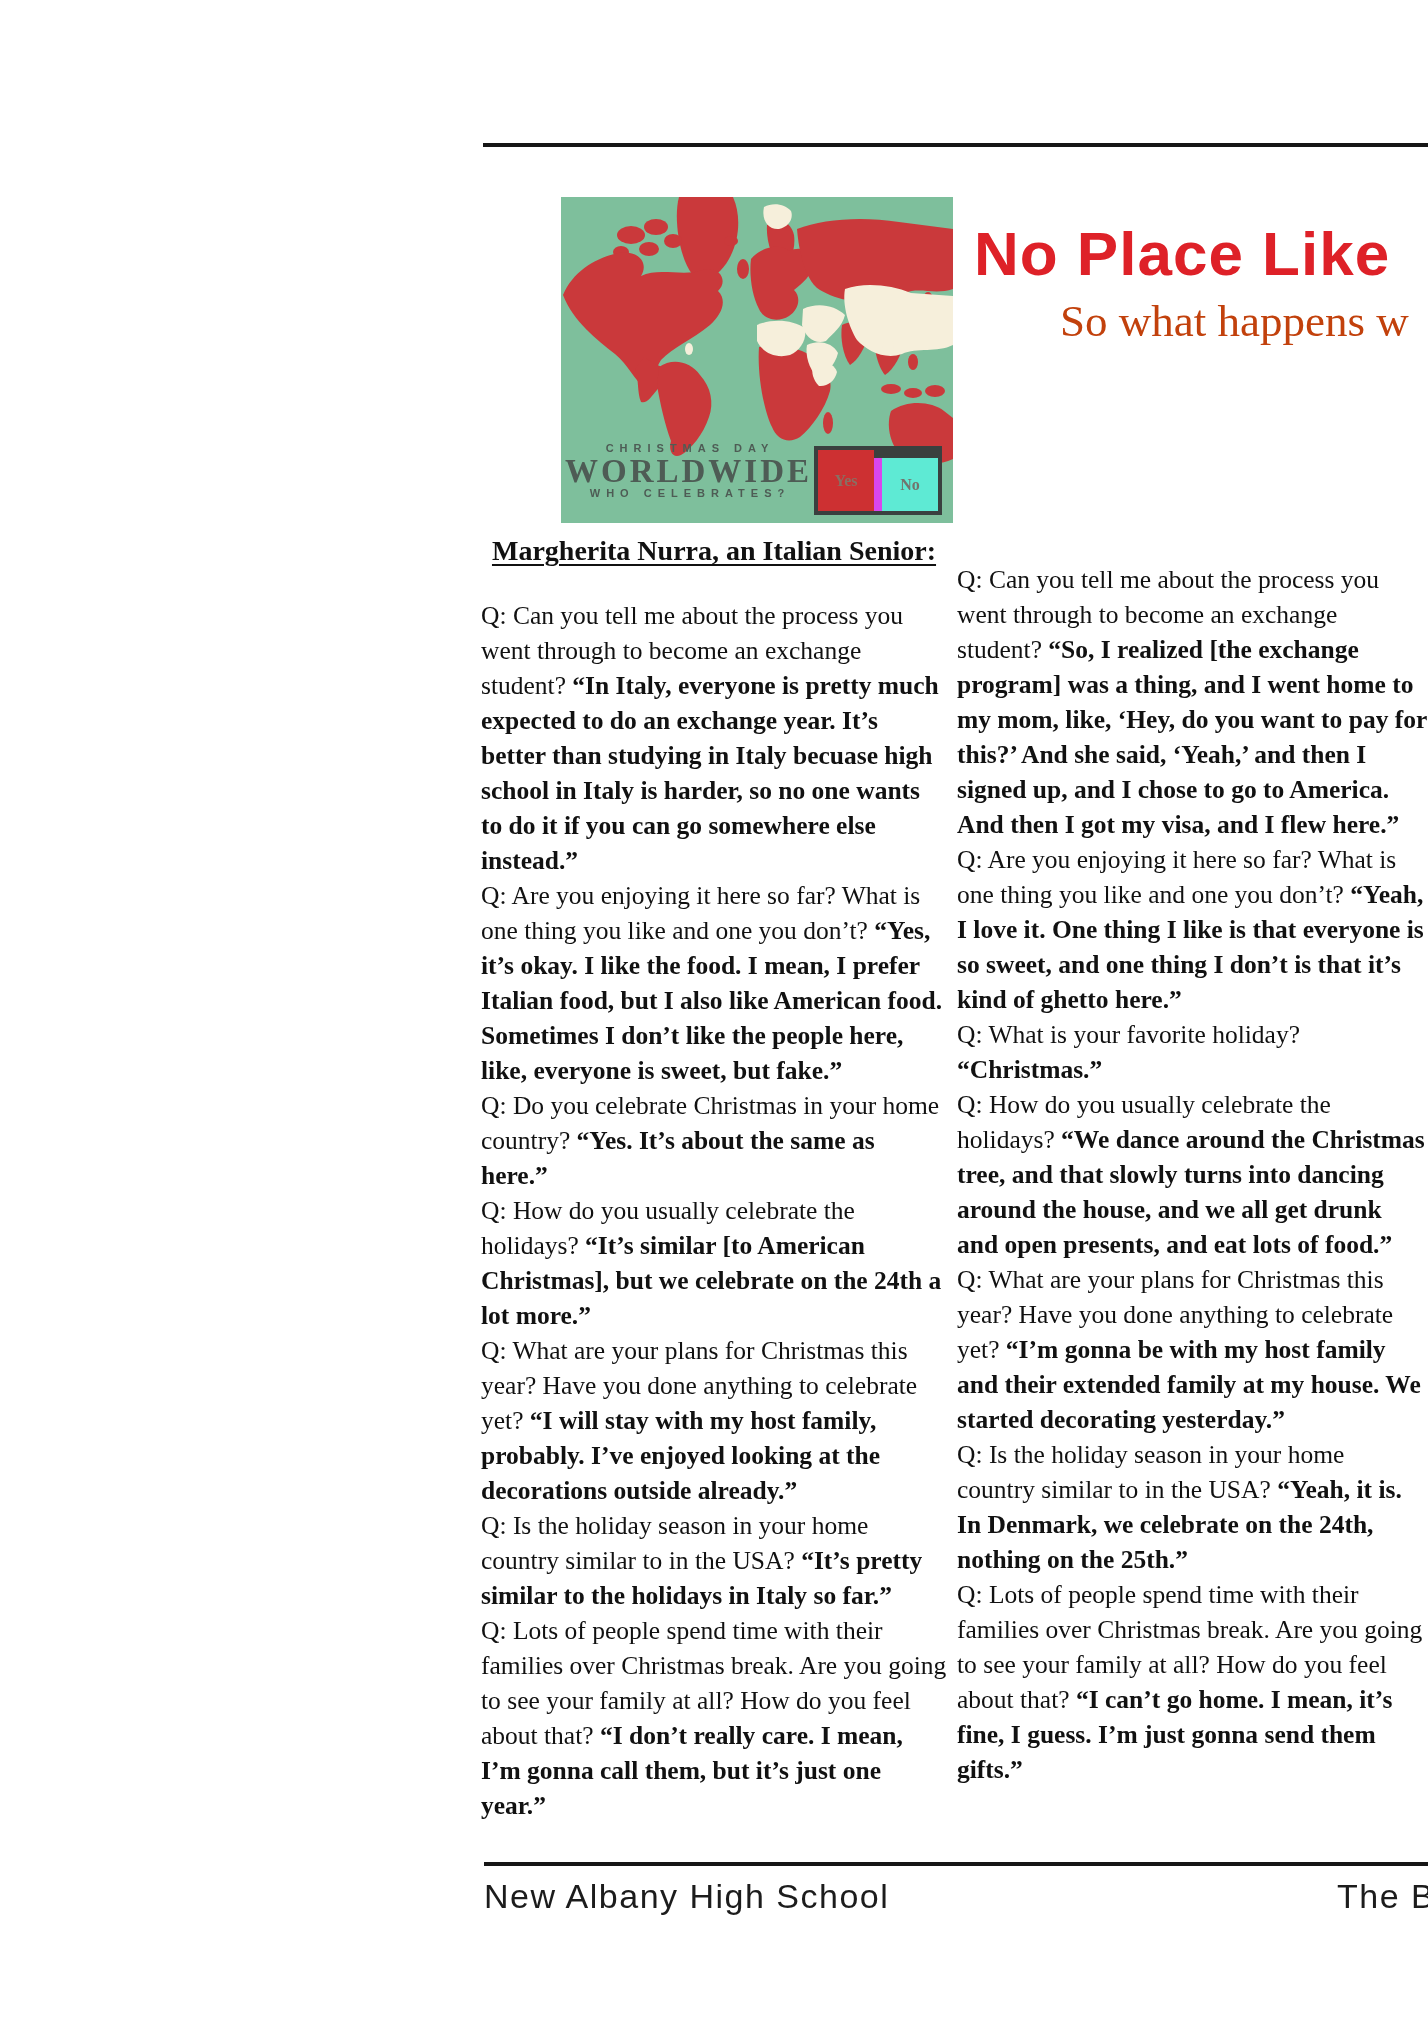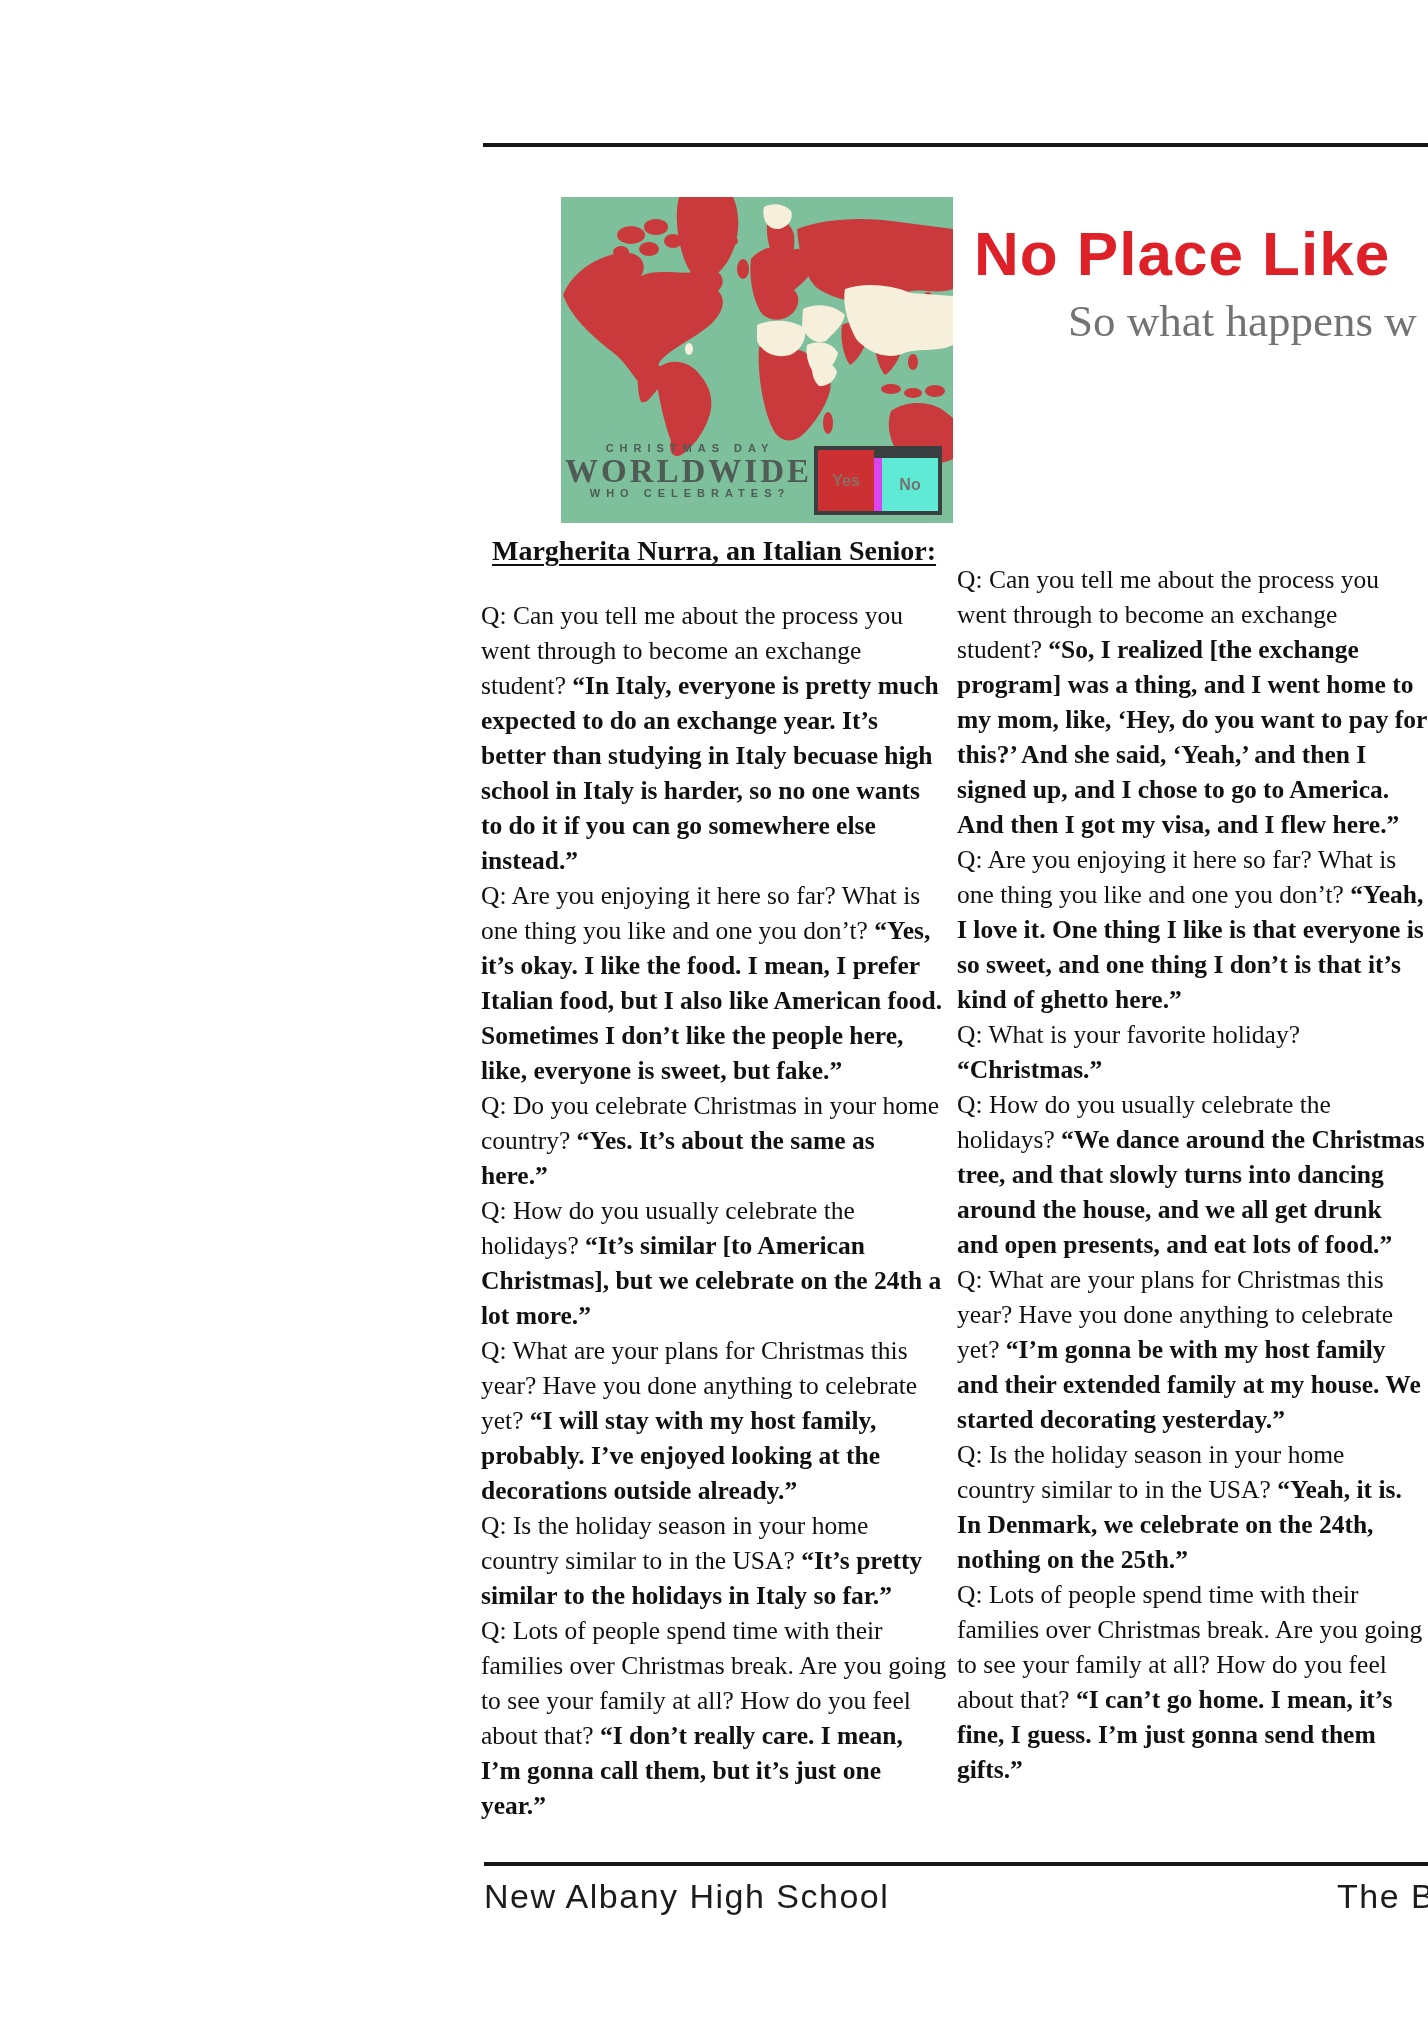--- a/index.html
+++ b/index.html
@@ -11,29 +11,29 @@
 
   
   .map{position:absolute;left:561px;top:197px;width:392px;height:326px;background:#7ebf9c;overflow:hidden;}
   .map svg{position:absolute;left:0;top:0;}
   .map-caption{position:absolute;left:4px;top:244px;width:250px;text-align:center;color:#4e5c55;}
   .cap-small{font-family:"Liberation Sans",sans-serif;font-size:11px;font-weight:700;letter-spacing:6px;line-height:15px;}
   .cap-big{font-family:"Liberation Serif",serif;font-size:33px;font-weight:700;letter-spacing:3px;line-height:30px;}
   .legend{position:absolute;left:253px;top:249px;width:128px;height:69px;border:4px solid #3a403f;
           box-sizing:border-box;display:flex;background:#3a403f;}
   .legend .cell{flex:1;display:flex;align-items:center;justify-content:center;
-                font-family:Liberation Sans, sans-serif;font-size:16px;font-weight:700;}
+                font-family:Liberation Serif, serif;font-size:16px;font-weight:700;}
   .legend .cell.yes{background:#cd3032;color:#8a6f63;}
   .legend .cell.no{background:#5eead4;color:#73736d;border-left:8px solid #d946ef;margin-top:8px;}
 
   
   .headline{position:absolute;left:974px;top:222px;font-family:"Liberation Sans",sans-serif;
             font-weight:800;font-size:62px;line-height:64px;color:#de2128;white-space:nowrap;letter-spacing:1px;}
   .subheadline{position:absolute;left:1060px;top:296px;font-family:"Liberation Serif",serif;
-            font-size:45px;line-height:50px;color:#737373;white-space:nowrap;margin-left:8px;}
+            font-size:45px;line-height:50px;color:#c2410c;white-space:nowrap;}
 
   
   .col{position:absolute;width:466px;}
   .col.left{left:481px;top:534px;}
   .col.right{left:957px;top:532px;width:471px;}
   .col h2{margin:0;font-size:28px;line-height:34px;font-weight:700;text-align:center;
           text-decoration:underline;text-decoration-thickness:2px;text-underline-offset:4px;}
   .qa-body{margin-top:30px;font-size:25.5px;line-height:35px;}
   .qa-body p{margin:0;}
   .qa-body b{font-weight:700;}

